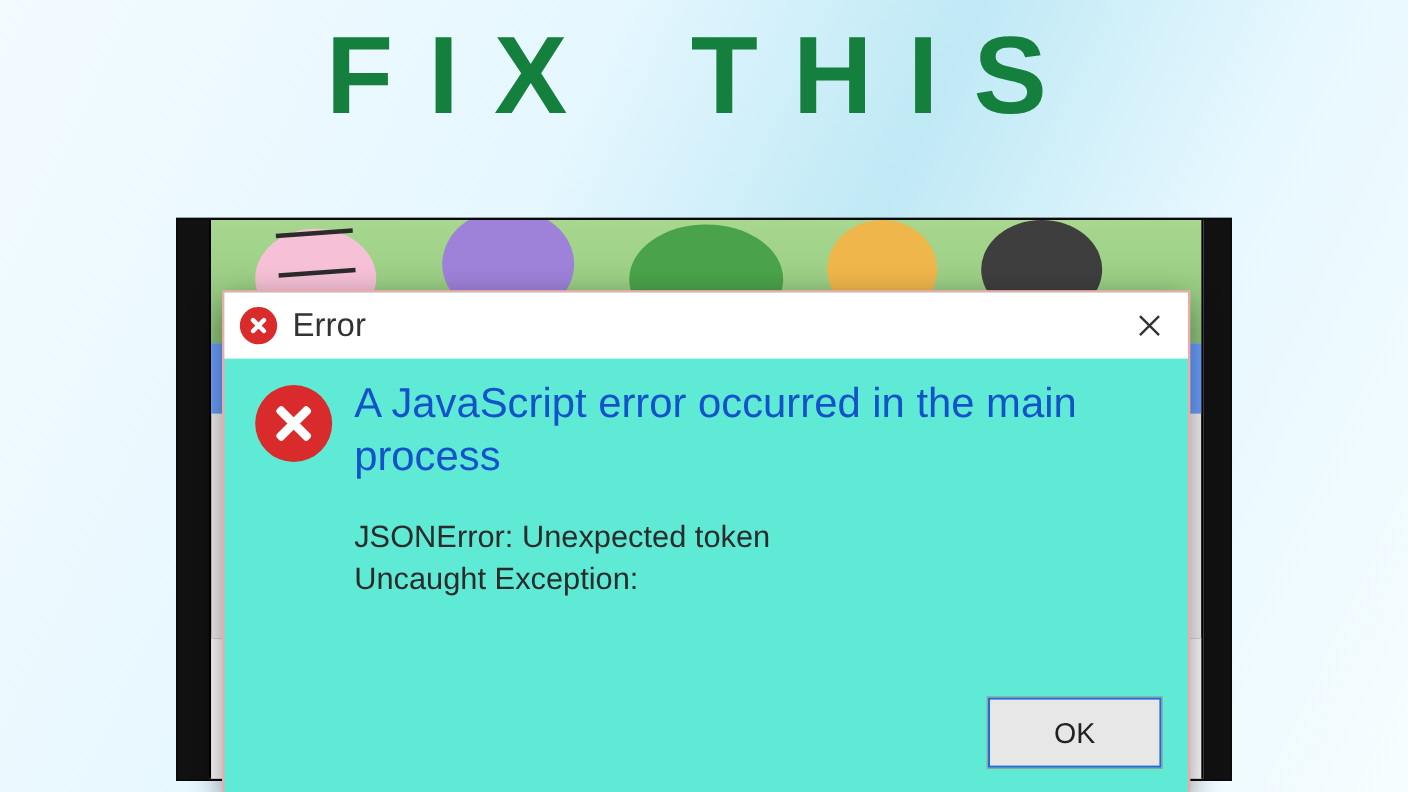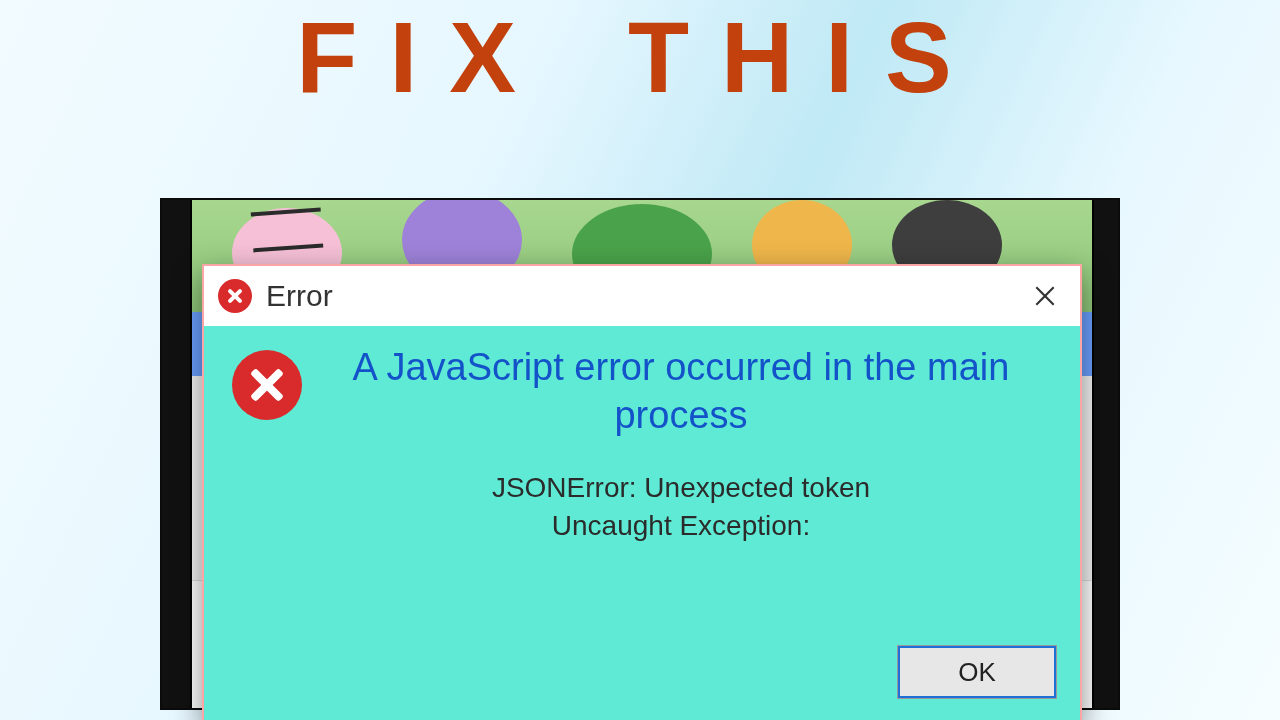--- a/index.html
+++ b/index.html
@@ -3,25 +3,25 @@
 <meta charset="utf-8">
 <style>
   * { box-sizing: border-box; margin: 0; padding: 0; }
   html, body { width: 1280px; height: 720px; overflow: hidden; font-family: "Segoe UI", Tahoma, sans-serif; }
   body {
     background: linear-gradient(115deg, #f2fbff 0%, #e6f7ff 35%, #bfe9f5 55%, #e8f8ff 75%, #f5fdff 100%);
   }
   
   .banner {
     text-align: center;
-    padding-top: 0;
+    padding-top: 12px;
     font-size: 100px;
     font-weight: 800;
     letter-spacing: 32px;
-    color: #c2410c;
+    color: #15803d;
     font-family: "Arial Black", "Segoe UI", sans-serif;
   }
   .banner span.word-gap { display:inline-block; width: 80px; }
 
   
   .shot {
     position: absolute;
     left: 160px;
     top: 198px;
     width: 960px;
@@ -101,42 +101,42 @@
   .title-icon::after { transform: translate(-50%,-50%) rotate(-45deg); }
   .title-text { font-size: 30px; color:#333; }
   .title-spacer { flex:1; }
   .title-close {
     width: 58px; height: 48px; display:flex; align-items:center; justify-content:center;
     color:#333; cursor:pointer;
   }
   .title-close svg { width:26px; height:26px; stroke:#333; stroke-width:2; }
 
   .body {
-    display:flex; padding: 18px 28px 0 28px; gap: 8px; text-align: center;
+    display:flex; padding: 18px 28px 0 28px; gap: 20px;
   }
   .body-icon {
     width: 70px; height: 70px; border-radius:50%; background:#d92b2b; flex:0 0 auto; position:relative; margin-top:6px;
   }
   .body-icon::before, .body-icon::after{
     content:""; position:absolute; left:50%; top:50%; width:40px; height:8px; background:#fff; border-radius:3px;
   }
   .body-icon::before{ transform: translate(-50%,-50%) rotate(45deg); }
   .body-icon::after { transform: translate(-50%,-50%) rotate(-45deg); }
   .body-text { flex:1; }
   .headline {
     color:#1452c9; font-size:38px; font-weight:400; line-height:1.25; margin-bottom: 30px;
   }
   .details {
     color:#2b2b2b; font-size:28px; line-height:1.35;
   }
   .footer {
     position:absolute; right:24px; bottom:22px;
   }
   .ok-btn {
-    width: 158px; height: 52px;
+    width: 158px; height: 64px;
     background:#e7e7e7;
     border:2px solid #1f6fd6;
     outline:1px solid #9a9a9a;
     font-size:26px; color:#222;
     display:flex; align-items:center; justify-content:center;
     cursor:pointer;
   }
 </style>
 </head>
 <body>

